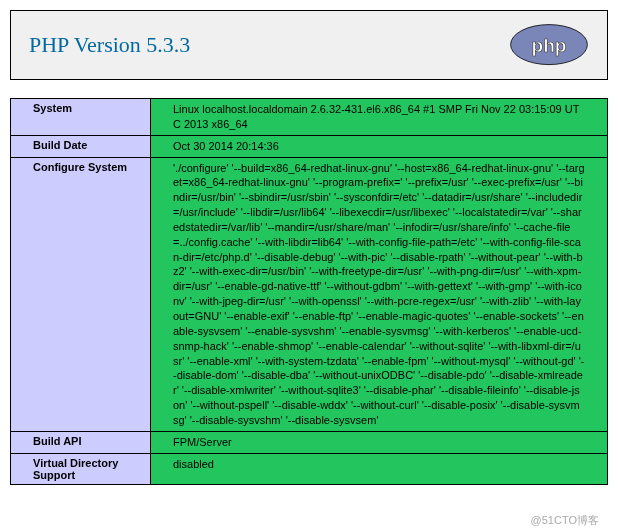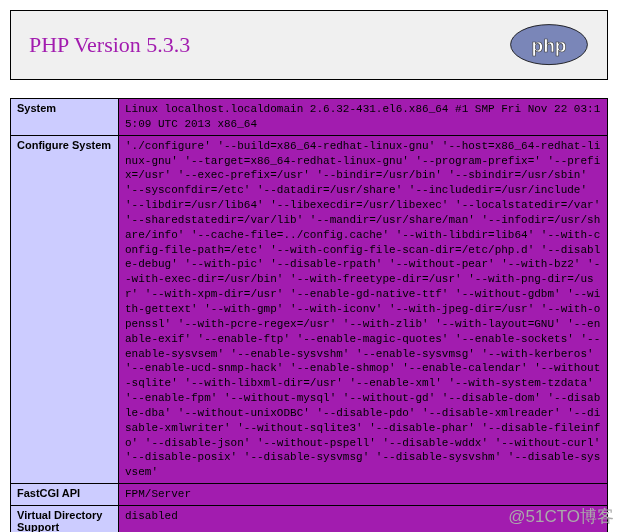--- a/index.html
+++ b/index.html
@@ -16,81 +16,85 @@
     padding: 12px 18px;
     display: flex;
     align-items: center;
     justify-content: space-between;
     margin-bottom: 18px;
   }
   .header h1 {
     font-family: Georgia, 'Times New Roman', serif;
     font-size: 22px;
     font-weight: normal;
-    color: #a21caf;
+    color: #0369a1;
     margin: 0;
   }
   .logo {
     width: 80px;
     height: 44px;
   }
   table {
     border-collapse: collapse;
     width: 100%;
   }
   td, th {
     border: 1px solid #000;
-    padding: 3px 6px;
+    padding: 3px 22px;
     vertical-align: top;
     text-align: left;
   }
   .lbl {
     background: #ccccff;
     font-weight: bold;
     width: 95px;
     font-size: 11px;
   }
   .val {
-    background: #a21caf;
-    font-family: Liberation Mono, monospace;
+    background: #22c55e;
+    font-family: Liberation Sans, sans-serif;
     font-size: 11px;
     word-break: break-all;
     line-height: 1.35;
   }
   .watermark {
     position: fixed;
     bottom: 4px;
-    right: 4px;
+    right: 19px;
     color: #aaa;
-    font-size: 17px;
+    font-size: 11px;
   }
 </style>
 </head>
 <body>
 
 <div class="header">
   <h1>PHP Version 5.3.3</h1>
   <svg class="logo" viewBox="0 0 100 55">
     <ellipse cx="50" cy="27" rx="48" ry="25" fill="#7a86b8" stroke="#000" stroke-width="1"></ellipse>
     <text x="50" y="36" text-anchor="middle" font-family="Arial Black, Arial" font-size="24" font-weight="900" fill="#fff" stroke="#333" stroke-width="0.8">php</text>
   </svg>
 </div>
 
 <table>
   <tbody>
       <tr>
     <td class="lbl">System</td>
     <td class="val">Linux localhost.localdomain 2.6.32-431.el6.x86_64 #1 SMP Fri Nov 22 03:15:09 UTC 2013 x86_64</td>
   </tr>
   <tr>
+    <td class="lbl">Build Date</td>
+    <td class="val">Oct 30 2014 20:14:36</td>
+  </tr>
+  <tr>
     <td class="lbl">Configure System</td>
     <td class="val">'./configure' '--build=x86_64-redhat-linux-gnu' '--host=x86_64-redhat-linux-gnu' '--target=x86_64-redhat-linux-gnu' '--program-prefix=' '--prefix=/usr' '--exec-prefix=/usr' '--bindir=/usr/bin' '--sbindir=/usr/sbin' '--sysconfdir=/etc' '--datadir=/usr/share' '--includedir=/usr/include' '--libdir=/usr/lib64' '--libexecdir=/usr/libexec' '--localstatedir=/var' '--sharedstatedir=/var/lib' '--mandir=/usr/share/man' '--infodir=/usr/share/info' '--cache-file=../config.cache' '--with-libdir=lib64' '--with-config-file-path=/etc' '--with-config-file-scan-dir=/etc/php.d' '--disable-debug' '--with-pic' '--disable-rpath' '--without-pear' '--with-bz2' '--with-exec-dir=/usr/bin' '--with-freetype-dir=/usr' '--with-png-dir=/usr' '--with-xpm-dir=/usr' '--enable-gd-native-ttf' '--without-gdbm' '--with-gettext' '--with-gmp' '--with-iconv' '--with-jpeg-dir=/usr' '--with-openssl' '--with-pcre-regex=/usr' '--with-zlib' '--with-layout=GNU' '--enable-exif' '--enable-ftp' '--enable-magic-quotes' '--enable-sockets' '--enable-sysvsem' '--enable-sysvshm' '--enable-sysvmsg' '--with-kerberos' '--enable-ucd-snmp-hack' '--enable-shmop' '--enable-calendar' '--without-sqlite' '--with-libxml-dir=/usr' '--enable-xml' '--with-system-tzdata' '--enable-fpm' '--without-mysql' '--without-gd' '--disable-dom' '--disable-dba' '--without-unixODBC' '--disable-pdo' '--disable-xmlreader' '--disable-xmlwriter' '--without-sqlite3' '--disable-phar' '--disable-fileinfo' '--disable-json' '--without-pspell' '--disable-wddx' '--without-curl' '--disable-posix' '--disable-sysvmsg' '--disable-sysvshm' '--disable-sysvsem'</td>
   </tr>
   <tr>
-    <td class="lbl">FastCGI API</td>
+    <td class="lbl">Build API</td>
     <td class="val">FPM/Server</td>
   </tr>
   <tr>
     <td class="lbl">Virtual Directory Support</td>
     <td class="val">disabled</td>
   </tr>
 
 </tbody>
   </table>
 

